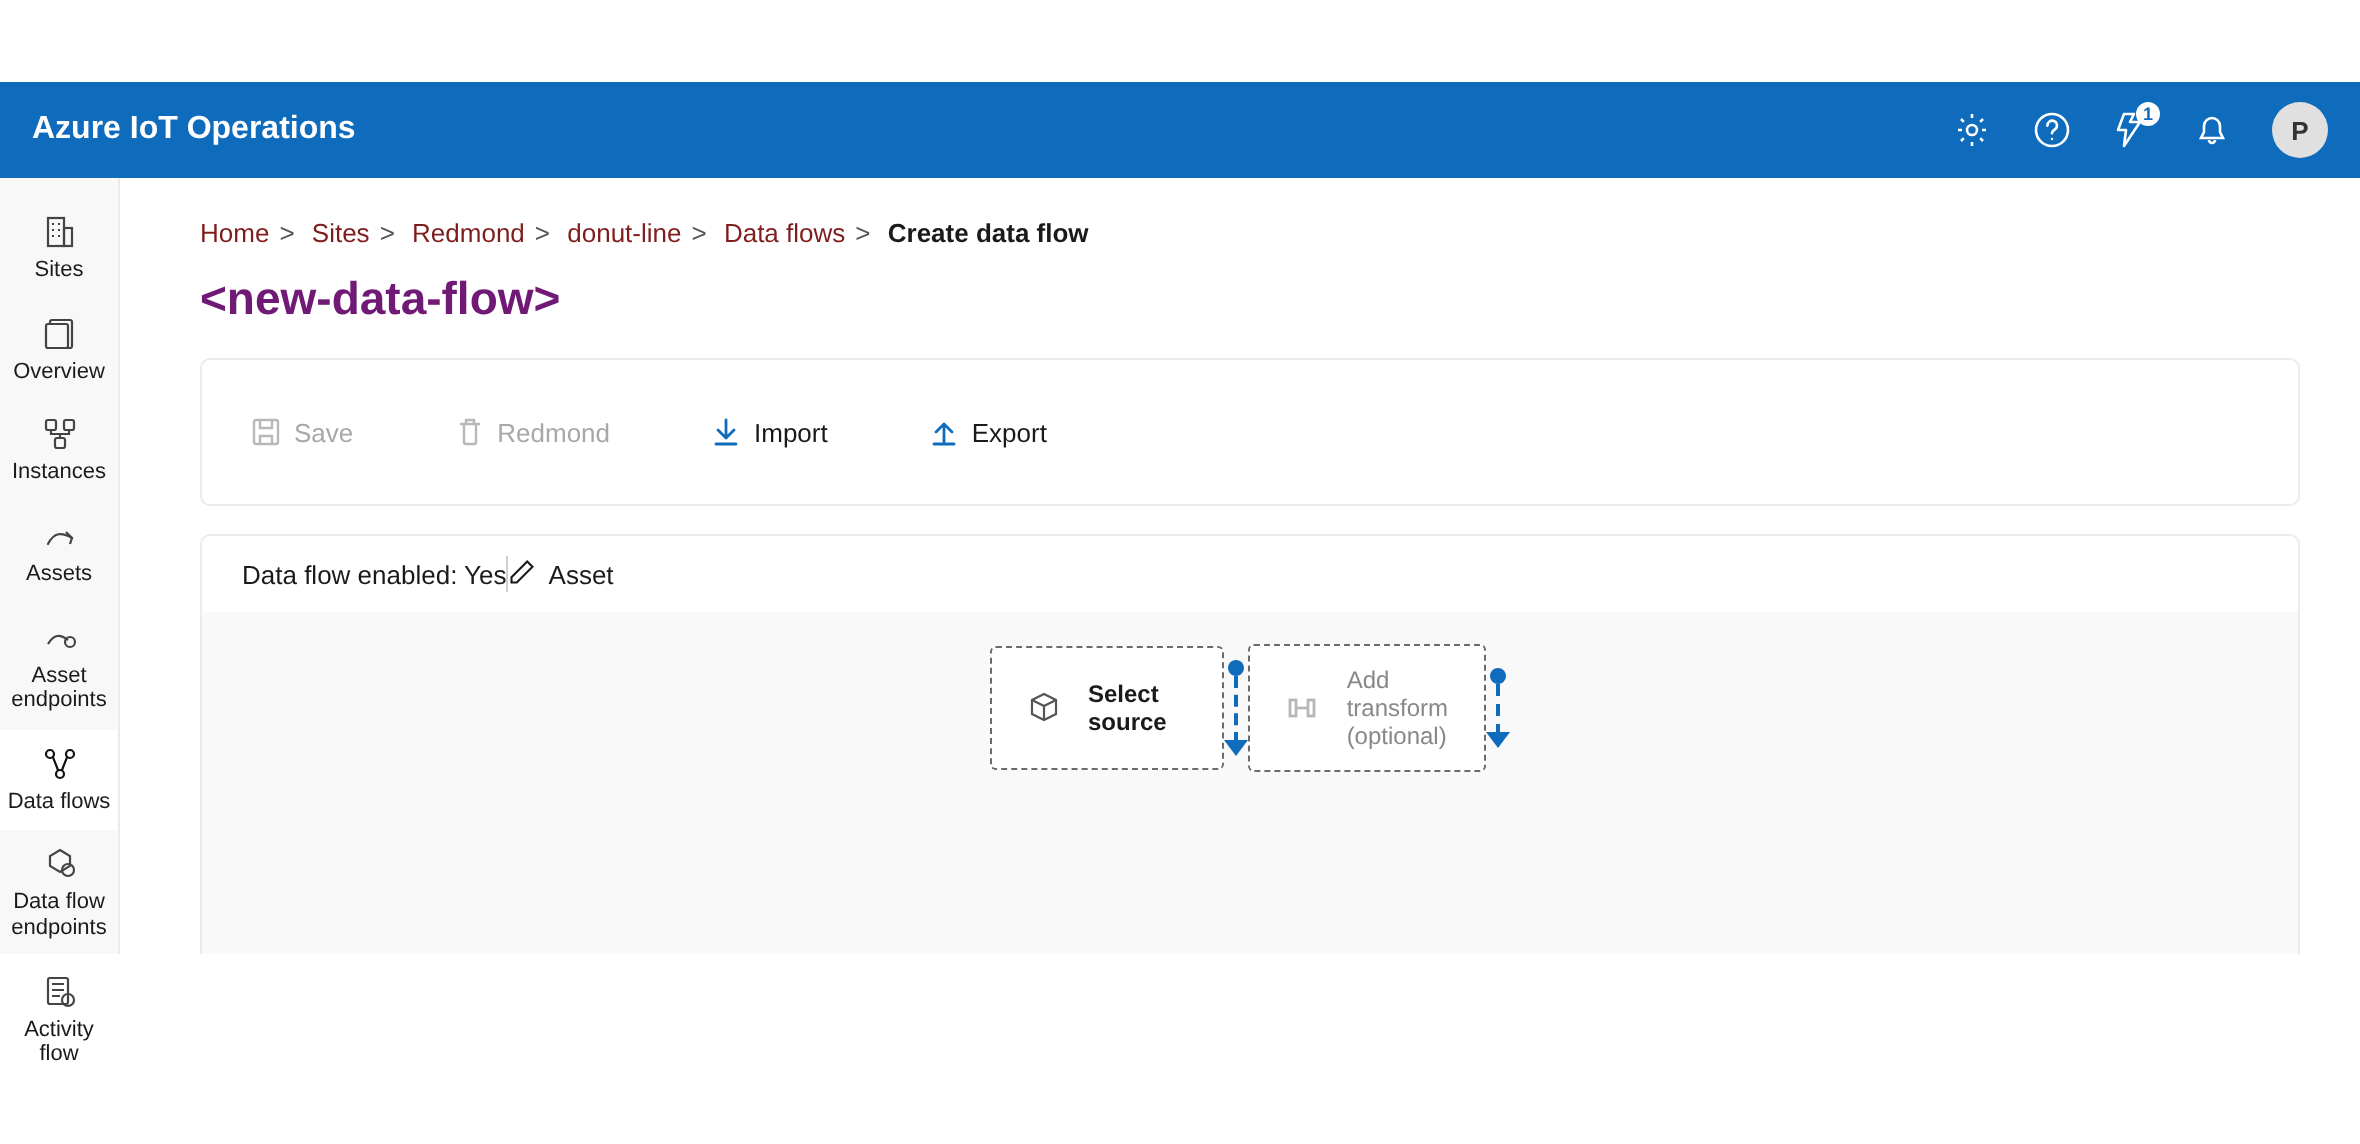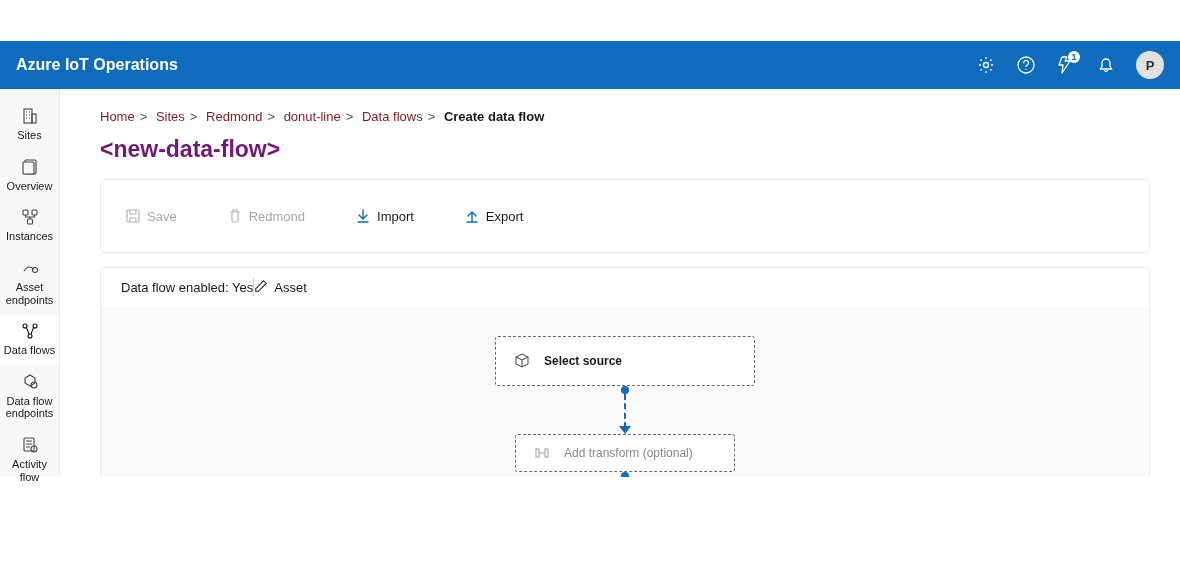--- a/index.html
+++ b/index.html
@@ -23,21 +23,21 @@
   .breadcrumb .current{font-weight:700;color:#1b1a19;}
   .page-title{font-size:23px;color:#701a75;font-weight:600;margin-bottom:16px;}
   .toolbar{border:1px solid #edebe9;border-radius:5px;background:#fff;padding:28px 24px;display:flex;align-items:center;gap:50px;margin-bottom:14px;}
   .tb-btn{display:flex;align-items:center;gap:6px;font-size:13px;cursor:pointer;}
   .tb-btn.disabled{color:#a8a8a8;cursor:default;}
   .tb-btn .ic{width:16px;height:16px;}
   .statusbar{border:1px solid #edebe9;border-bottom:none;border-radius:5px 5px 0 0;background:#fff;padding:10px 20px;display:flex;align-items:center;}
   .divv{width:1px;height:18px;background:#d0d0d0;}
   .status-edit{display:flex;align-items:center;gap:6px;cursor:pointer;}
   .canvas{border:1px solid #edebe9;border-top:none;border-radius:0 0 5px 5px;background:#f9f9f9;height:312px;position:relative;}
-  .flow{position:absolute;left:50%;transform:translateX(-50%);top:30px;width:260px;display:flex;flex-direction:column;align-items:center;justify-content:space-between;}
+  .flow{position:absolute;left:50%;transform:translateX(-50%);top:16px;width:260px;display:flex;flex-direction:row;align-items:center;justify-content:space-between;}
   .node{width:260px;border:1px dashed #6b6b6b;background:#fff;border-radius:3px;padding:16px 18px;display:flex;align-items:center;gap:14px;cursor:pointer;font-size:12px;font-weight:600;}
   .node.small{padding:10px 18px;font-weight:400;color:#888;width:220px;}
   .node.small .nic{opacity:.6;}
   .nic{width:16px;height:16px;flex:0 0 auto;}
   .conn{display:flex;flex-direction:column;align-items:center;}
   .dot{width:8px;height:8px;background:#0f6cbd;border-radius:50%;}
   .dashline{width:0;height:34px;border-left:2px dashed #0f6cbd;}
   .dashline.s{height:26px;}
   .arrow{width:0;height:0;border-left:6px solid transparent;border-right:6px solid transparent;border-top:8px solid #0f6cbd;margin-top:-2px;}
   .zoom{position:absolute;right:10px;bottom:10px;background:#fff;border:1px solid #d0d0d0;border-radius:4px;width:26px;display:flex;flex-direction:column;}
@@ -107,20 +107,29 @@
       <div class="nav-item">
         <span class="nav-icon">
             <svg viewBox="0 0 18 18" fill="none" stroke="#444" stroke-width="1.1">
               <rect x="2" y="2" width="5" height="5" rx="1"></rect>
               <rect x="11" y="2" width="5" height="5" rx="1"></rect>
               <rect x="6.5" y="11" width="5" height="5" rx="1"></rect>
               <path d="M4.5 7v2h9V7M9 9v2"></path>
             </svg>
           </span>
         <span class="nav-label">Instances</span>
+      </div>
+      <div class="nav-item">
+        <span class="nav-icon">
+            <svg viewBox="0 0 18 18" fill="none" stroke="#444" stroke-width="1.1">
+              <path d="M3 13c3-6 7-6 12-3" stroke-linecap="round"></path>
+              <path d="M12 7l3 3-1 3"></path>
+            </svg>
+          </span>
+        <span class="nav-label">Assets</span>
       </div>
       <div class="nav-item">
         <span class="nav-icon">
             <svg viewBox="0 0 18 18" fill="none" stroke="#444" stroke-width="1.1">
               <path d="M3 12c3-5 6-5 10-2"></path>
               <circle cx="14" cy="11" r="2.5"></circle>
             </svg>
           </span>
         <span class="nav-label">Asset endpoints</span>
       </div>

